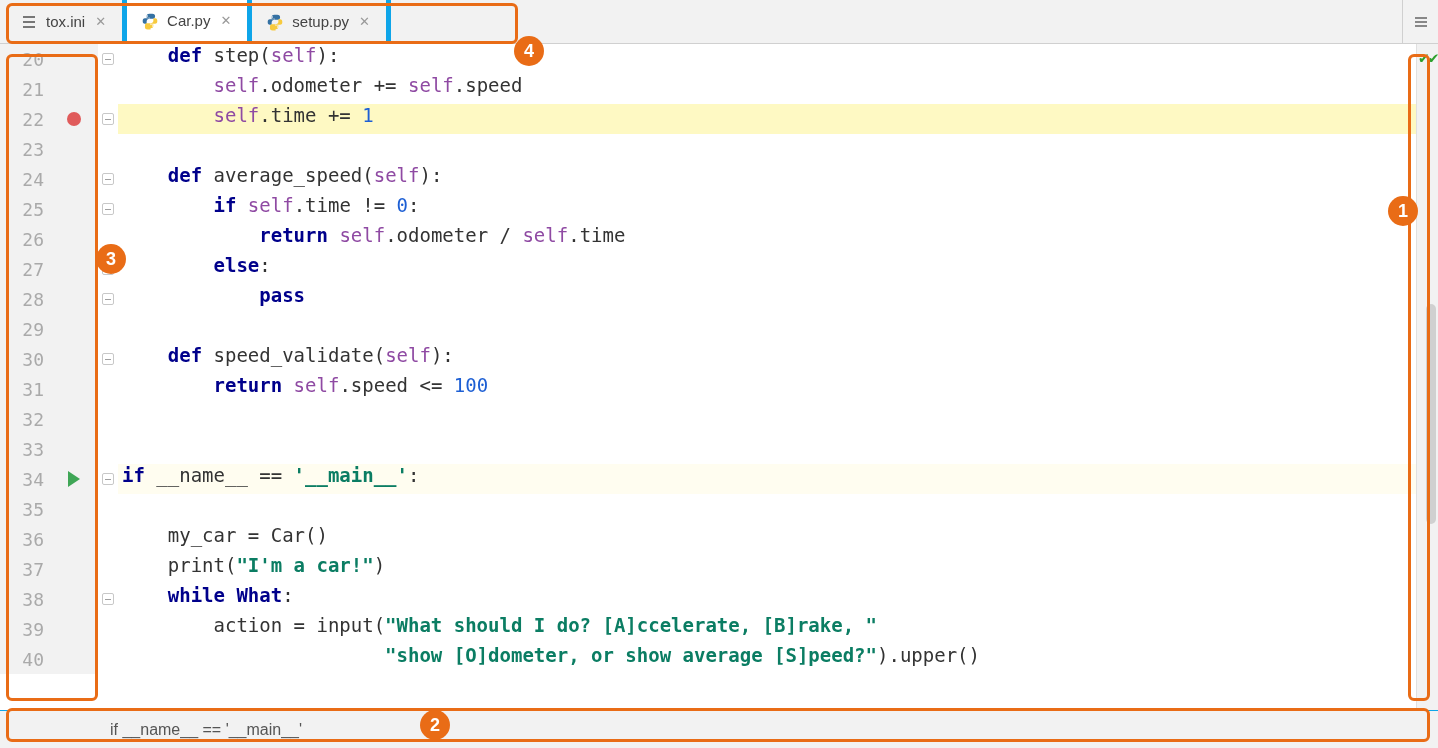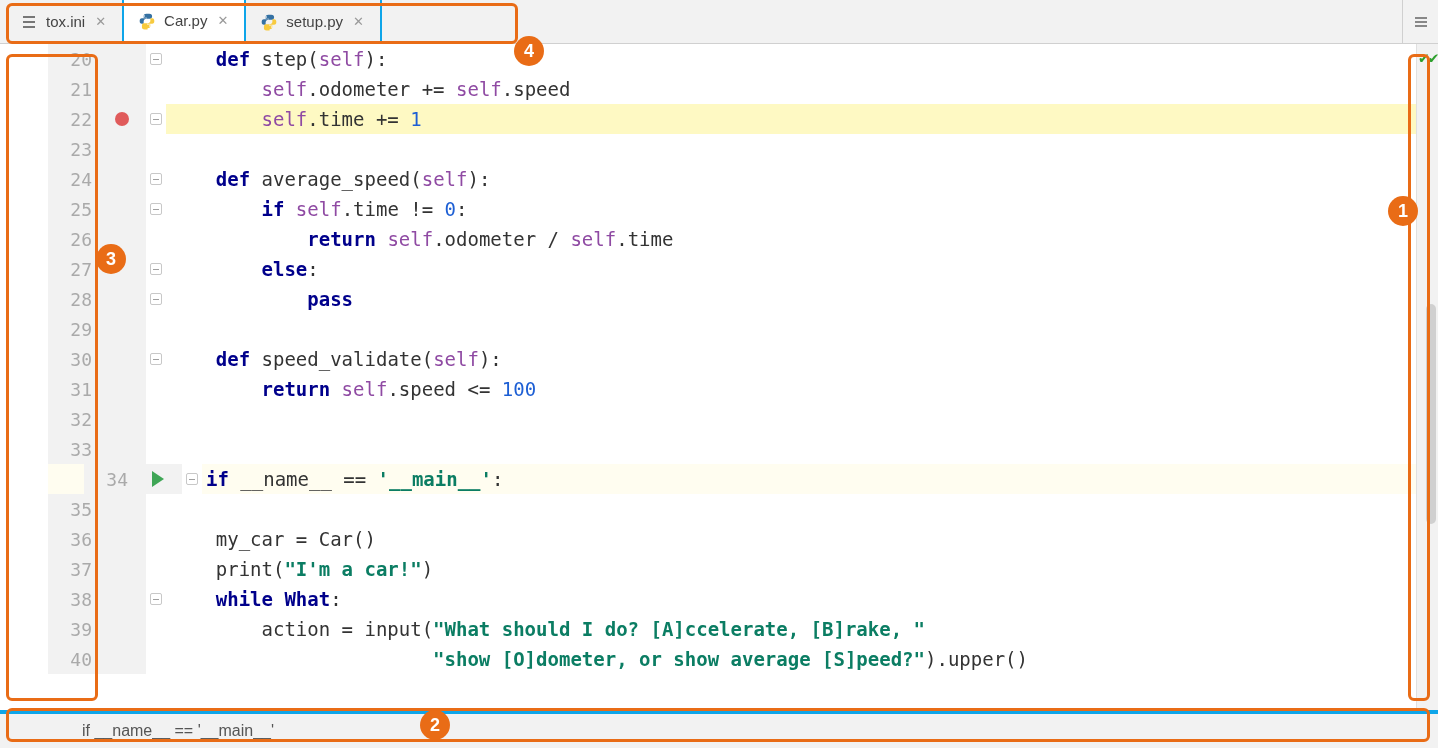--- a/index.html
+++ b/index.html
@@ -1,55 +1,55 @@
 <!DOCTYPE html>
 <html><head>
 <meta charset="utf-8">
 <style>
   * { box-sizing: border-box; margin: 0; padding: 0; }
   html, body { width: 1438px; height: 748px; overflow: hidden; font-family: "Menlo","Consolas",monospace; background:#fff; }
   .root { position:relative; width:1438px; height:748px; }
 
   
   .tabbar { height:44px; background:#f2f2f2; border-bottom:1px solid #d0d0d0; display:flex; align-items:stretch; padding-left:6px; position:relative; }
-  .tab { display:flex; align-items:center; gap:8px; padding:0 14px; font: 15px/44px -apple-system, "Segoe UI", sans-serif; color:#444; border-right:2px solid #0ea5e9; cursor:pointer; }
+  .tab { display:flex; align-items:center; gap:8px; padding:0 14px; font: 15px/44px -apple-system, "Segoe UI", sans-serif; color:#444; border-right:5px solid #0ea5e9; cursor:pointer; }
   .tab .icon { width:18px; height:18px; display:flex; align-items:center; justify-content:center; }
   .tab.active { background:#fff; border-bottom:2px solid #fff; margin-bottom:-1px;text-align:right; }
   .tab .label { white-space:nowrap; }
   .tab .close { font-size:13px; color:#999; padding:0 2px; }
   .tabbar-right { margin-left:auto; width:36px; display:flex; align-items:center; justify-content:center; border-left:1px solid #d0d0d0; }
 
   
   .editor { position:absolute; top:44px; bottom:38px; left:0; right:22px; overflow:hidden; background:#fff; }
-  .line { display:flex; height:30px; align-items:center; white-space:pre;margin-left:48px; }
+  .line { display:flex; height:30px; white-space:pre; }
   .guttercol { width:50px; text-align:right; padding-right:6px; color:#aaa; font-size:18px; background:#f2f2f2; height:100%; display:flex; align-items:center; justify-content:flex-end; }
   .markcol { width:48px; background:#f2f2f2; height:100%; display:flex; align-items:center; justify-content:center; }
   .foldcol { width:20px; background:#fff; height:100%; display:flex; align-items:center; justify-content:center; position:relative; }
   .foldhandle { width:12px; height:12px; border:1px solid #c8c8c8; border-radius:2px; position:relative; }
   .foldhandle::before { content:""; position:absolute; left:2px; right:2px; top:50%; height:1px; background:#a0a0a0; }
   .codecol { flex:1; font-size:19px; color:#333; padding-left:4px; font-family:"Menlo","Consolas",monospace; }
   .line.bp { background:#fef9c3; }
-  .line.hl { background:#fffdf0;padding-left:36px; }
+  .line.hl { background:#fffdf0; }
   .bp-dot { width:14px; height:14px; background:#e05b5b; border-radius:50%; }
   .run-tri { width:0; height:0; border-top:8px solid transparent; border-bottom:8px solid transparent; border-left:12px solid #3fa656; }
 
   
   .kw { color:#00008b; font-weight:bold; }
   .fn { color:#333; }
   .self { color:#8f4aa3; }
   .num { color:#1d5fd4; }
   .str { color:#0b7d63; font-weight:bold; }
 
   
   .vstrip { position:absolute; top:44px; right:0; width:22px; bottom:38px; background:#f2f2f2; border-left:1px solid #e0e0e0; }
   .vstrip .check { position:absolute; top:4px; left:2px; color:#2da02d; font-size:16px; }
   .vstrip .thumb { position:absolute; right:2px; top:260px; width:10px; height:220px; background:#d0d0d0; border-radius:5px; }
 
   
-  .breadcrumb { position:absolute; bottom:0; left:0; right:0; height:38px; background:#f2f2f2; border-top:4px solid #0ea5e9; display:flex; align-items:center; font:16px/38px -apple-system, sans-serif; color:#555; padding-left:82px; }
+  .breadcrumb { position:absolute; bottom:0; left:0; right:0; height:38px; background:#f2f2f2; border-top:1px solid #0ea5e9; display:flex; align-items:center; font:16px/38px -apple-system, sans-serif; color:#555; padding-left:110px; }
 
   
   .annbox { position:absolute; border:3px solid #e96c16; border-radius:6px; pointer-events:none; }
   .annbadge { position:absolute; width:30px; height:30px; border-radius:50%; background:#e96c16; color:#fff; font:bold 18px/30px -apple-system, sans-serif; text-align:center; z-index:10; pointer-events:none; }
 
 </style>
 </head>
 <body>
 <div class="root">
 

